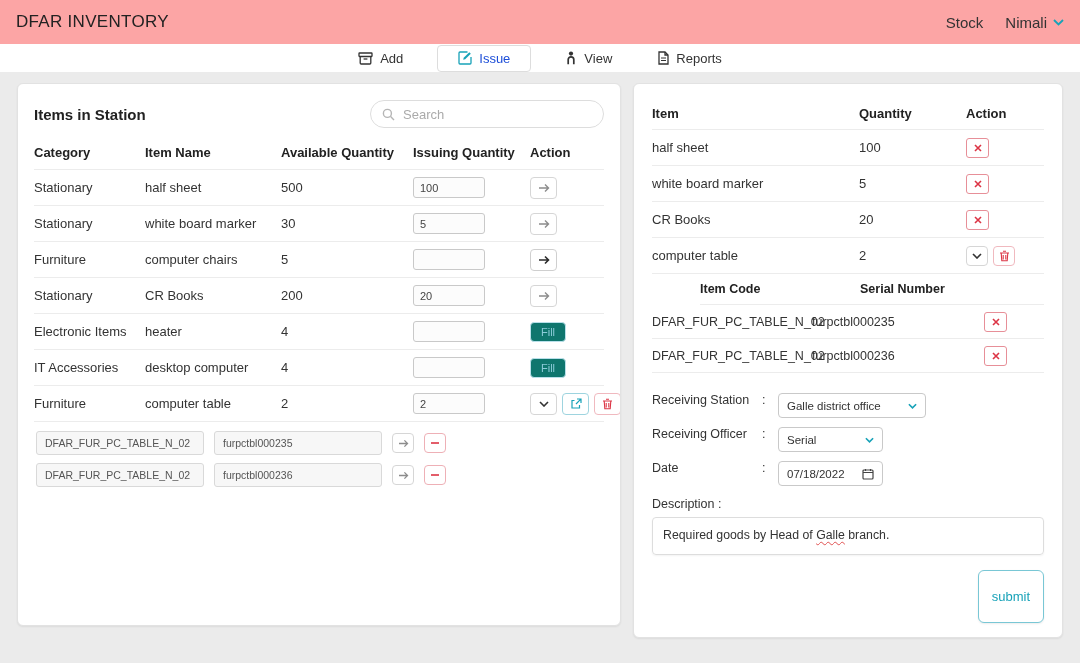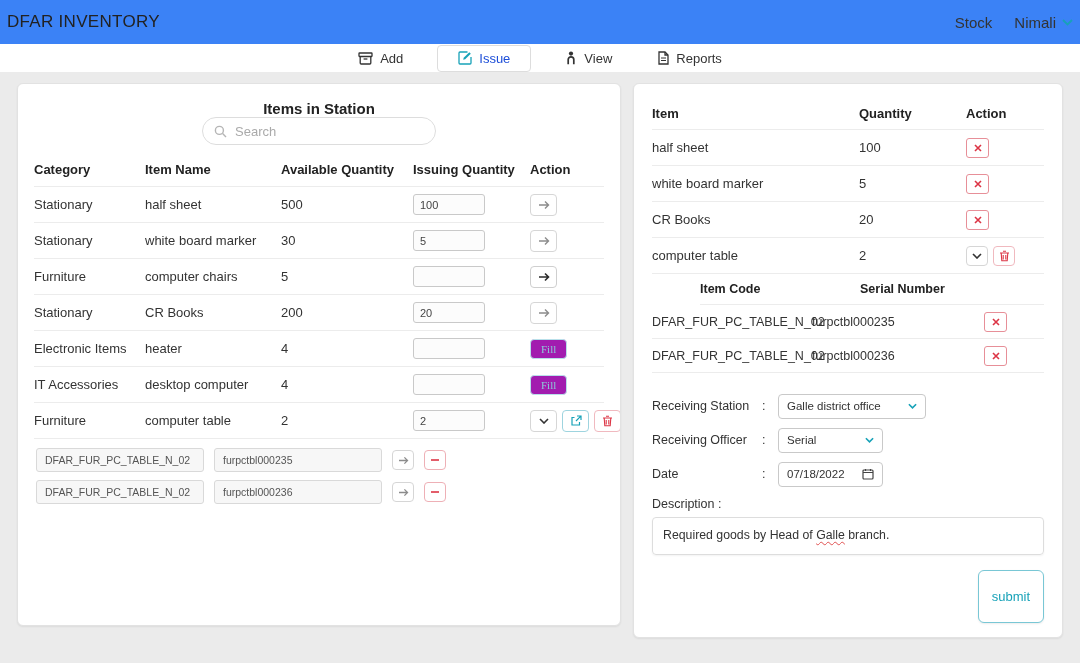--- a/index.html
+++ b/index.html
@@ -1,21 +1,21 @@
 <!DOCTYPE html>
 <html><head>
 <meta charset="utf-8">
 <style>
   * { box-sizing: border-box; }
   html,body { margin:0; padding:0; width:1080px; height:663px; overflow:hidden;
     font-family:"Liberation Sans","DejaVu Sans",sans-serif; background:#ebebeb; }
 
   
-  .topbar { height:44px; background:#3b82f6; display:flex; align-items:center;
-    justify-content:space-between; padding:0 7px; }
+  .topbar { height:44px; background:#fca5a5; display:flex; align-items:center;
+    justify-content:space-between; padding:0 16px; }
   .brand { font-size:17px; font-weight:500; color:#222; letter-spacing:.3px; }
   .topbar-right { display:flex; align-items:center; gap:22px; font-size:15px; color:#333; }
   .user { display:inline-flex; align-items:center; gap:6px; cursor:pointer; }
   .teal { color:#17a2b8; }
 
   
   .tabs { background:#fff; height:28px; display:flex; justify-content:center;
     align-items:center; }
   .tab { display:flex; align-items:center; gap:7px; font-size:13px; color:#333;
     padding:5px 12px; margin:0 11px; cursor:pointer; }
@@ -23,21 +23,21 @@
   .tab svg { flex:0 0 auto; }
 
   
   .content { background:#ebebeb; padding:11px 17px 0; display:flex; gap:12px;
     align-items:flex-start; height:591px; }
   .card { background:#fff; border:1px solid #e2e2e2; border-radius:6px;
     box-shadow:0 1px 2px rgba(0,0,0,.07); overflow:hidden; }
   .left-card { width:604px; height:543px; padding:16px; }
   .right-card { flex:1; height:555px; padding:14px 18px; }
 
-  .card-head { display:flex; justify-content:space-between; align-items:center; margin-bottom:8px;flex-direction:column; }
+  .card-head { display:flex; justify-content:space-between; align-items:center; margin-bottom:8px; }
   .card-title { font-size:15px; font-weight:700; color:#222; margin:0; }
 
   .search { position:relative; width:234px; }
   .search input { width:100%; height:28px; border:1px solid #ddd; border-radius:14px;
     padding:0 10px 0 32px; font-size:13px; color:#555; outline:none; background:#fff;
     font-family:inherit; }
   .search input::placeholder { color:#aaa; }
   .search .mag { position:absolute; left:12px; top:8px; }
 
   
@@ -55,40 +55,40 @@
     border-radius:4px; color:#8c8c8c; padding:0; cursor:pointer; }
   .icon-btn.sm { width:22px; height:20px; }
   .arrow-btn.dark { color:#2b2b2b; border-color:#cfcfcf; }
   .chev-btn { color:#333; }
   .share-btn { border-color:#9ed4df; color:#17a2b8; }
   .trash-btn { border-color:#f0b9bf; color:#dc3545; }
   .minus-btn { border-color:#eeb0b6; color:#dc3545; }
   .x-btn { width:23px; height:20px; border:1px solid #e78f98; color:#dc3545;
     background:#fff; border-radius:3px; display:inline-flex; align-items:center;
     justify-content:center; cursor:pointer; padding:0; }
-  .fill-btn { border:1px solid #b9e0ea; color:#8ccbd9; background:#a21caf;
-    border-radius:4px; font-size:11px; padding:3px 10px; cursor:pointer; font-family:Liberation Serif, serif; }
+  .fill-btn { border:1px solid #b9e0ea; color:#8ccbd9; background:#0f766e;
+    border-radius:4px; font-size:11px; padding:3px 10px; cursor:pointer; font-family:Liberation Sans, sans-serif; }
 
   .serial-row { display:flex; gap:10px; align-items:center; padding:4px 2px; }
   .serial-row.first { margin-top:5px; }
   .serial-input { height:24px; border:1px solid #d9d9d9; border-radius:3px;
     background:#f7f7f7; font-size:10.5px; color:#555; padding:0 8px; width:168px;
     font-family:inherit; }
 
   
   .rrow { display:grid; grid-template-columns:207px 107px 1fr; align-items:center;
     min-height:36px; border-bottom:1px solid #ececec; font-size:13px; color:#333; }
   .rhead { font-weight:700; color:#222; min-height:32px; }
   .srow { display:grid; grid-template-columns:160px 172px 1fr; align-items:center;
     min-height:34px; border-bottom:1px solid #ececec; font-size:12.5px; color:#333; }
   .shead { font-weight:600; color:#222; border-bottom:1px solid #ececec; min-height:31px;margin-left:48px; }
 
   
   .form-section { margin-top:20px; font-size:12.5px; color:#333; }
-  .form-row { display:flex; align-items:center; margin-bottom:8px; height:26px; }
+  .form-row { display:flex; align-items:flex-start; margin-bottom:8px; height:26px; }
   .flabel { width:110px; }
   .colon { width:16px; }
   .select { display:inline-flex; align-items:center; justify-content:space-between;
     gap:8px; border:1px solid #c9c9c9; border-radius:4px; height:25px; padding:0 8px;
     font-size:11.5px; color:#333; background:#fff; cursor:pointer; }
   .w-station { width:148px; } .w-officer { width:105px; } .w-date { width:105px; }
   .desc-label { margin:10px 0 6px; }
   .desc-box { border:1px solid #ddd; border-radius:4px; min-height:38px;
     padding:10px 10px; font-size:12.3px; color:#333; box-shadow:0 1px 2px rgba(0,0,0,.05);
     cursor:text; }

